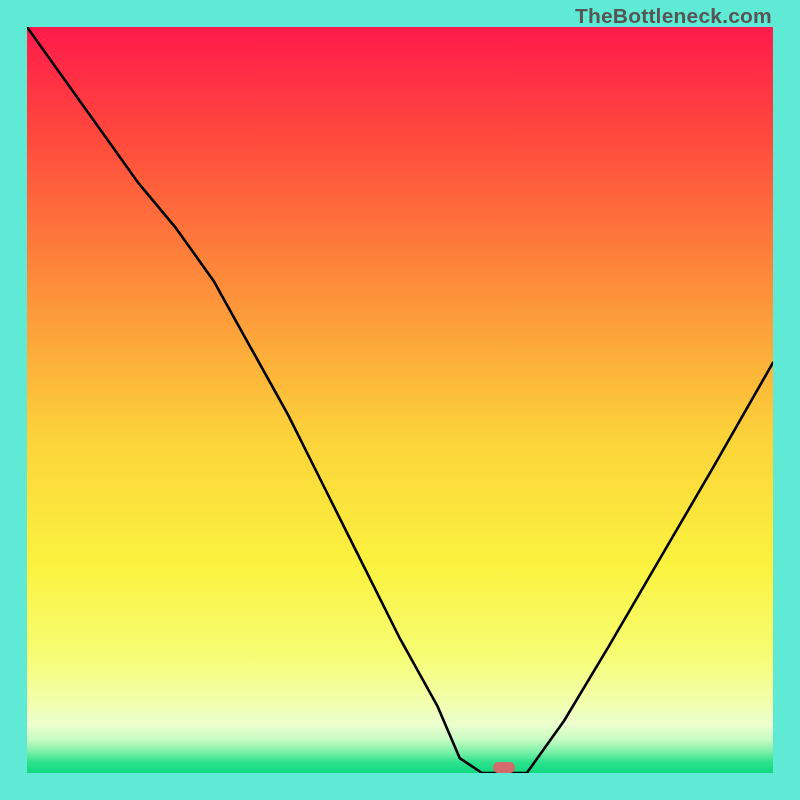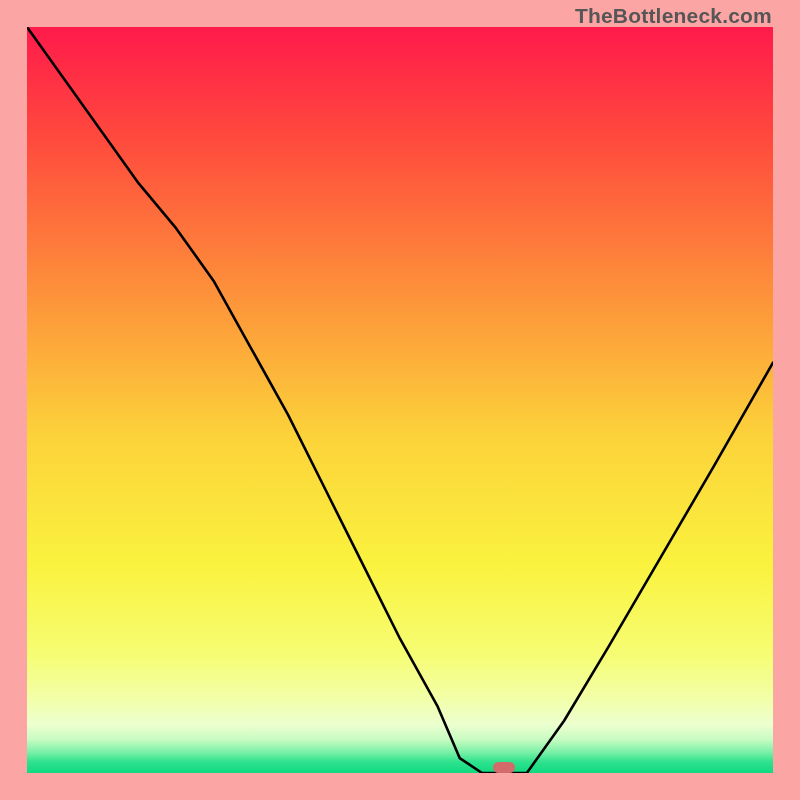--- a/index.html
+++ b/index.html
@@ -9,21 +9,21 @@
     height: 800px;
     background: #000;
     overflow: hidden;
   }
   .frame {
     position: absolute;
     left: 0;
     top: 0;
     width: 800px;
     height: 800px;
-    background: #fca5a5;
+    background: #5eead4;
   }
   .plot-area {
     position: absolute;
     left: 27px;
     top: 27px;
     width: 746px;
     height: 746px;
     overflow: hidden;
   }
   .gradient-bg {

